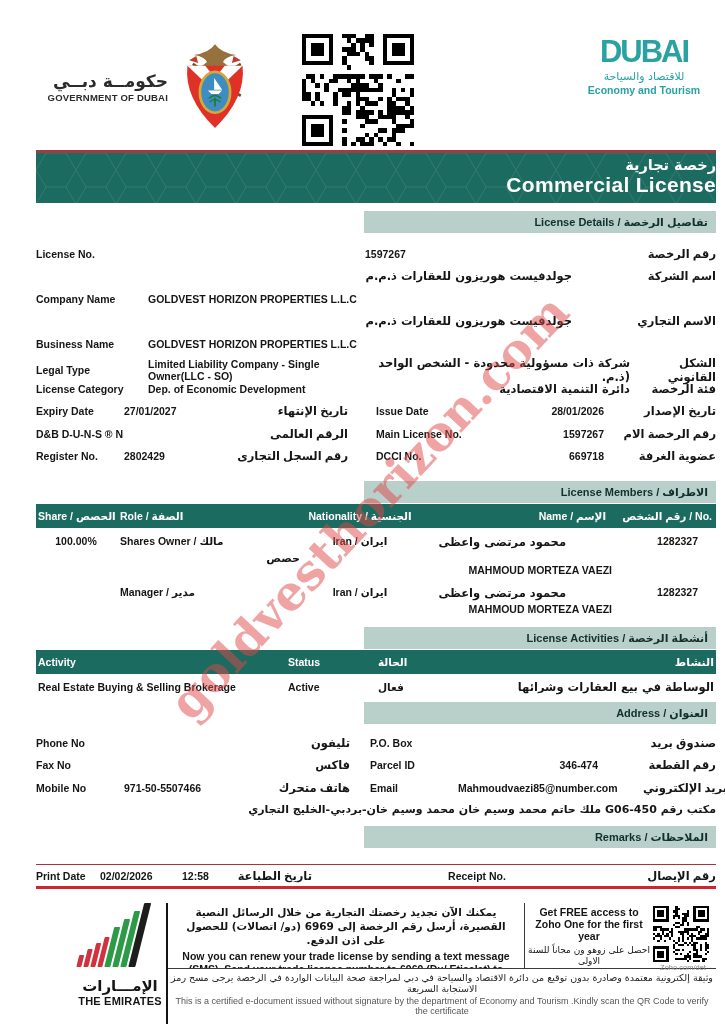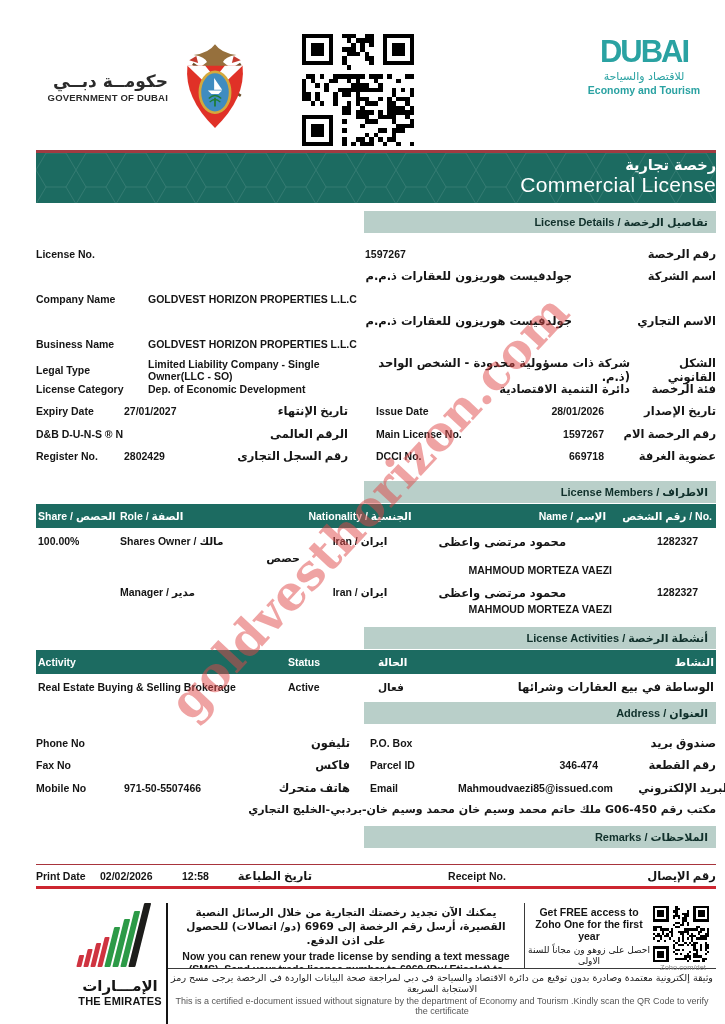--- a/index.html
+++ b/index.html
@@ -22,21 +22,21 @@
   .brand-ar{font-size:11px;margin-top:3px;}
   .brand-en{font-size:10.5px;font-weight:bold;margin-top:1px;}
 
   
   .content{position:absolute;top:150px;left:36px;width:680px;}
 
   .banner{position:relative;height:50px;background:#1c6b61;border-top:3.5px solid #a13b42;
           text-align:right;color:#fff;overflow:hidden;}
   .hexes{position:absolute;inset:0;width:100%;height:100%;}
   .b-ar{position:relative;font-size:14.5px;font-weight:bold;padding-top:4px;}
-  .b-en{position:relative;font-size:21px;font-weight:normal;letter-spacing:.3px;padding-left:20px;}
+  .b-en{position:relative;font-size:21px;font-weight:bold;letter-spacing:.3px;padding-left:20px;}
 
   .strip{margin-top:8px;margin-left:auto;width:352px;height:22px;line-height:22px;
          background:#b9cfc9;text-align:right;padding-right:8px;box-sizing:border-box;
          font-size:11px;font-weight:bold;color:#10302b;}
   .strip.mt14{margin-top:14px;} .strip.mt12{margin-top:12px;} .strip.mt10{margin-top:10px;}
 
   .row{display:grid;align-items:center;height:21.5px;margin-top:1px;font-size:10.5px;font-weight:bold;}
   .row .arl{font-size:11.5px;text-align:right;}
   .r-l{grid-template-columns:112px 1fr;}
   .r-lno{grid-template-columns:112px 1fr 120px;}
@@ -55,21 +55,21 @@
 
   .thead{display:grid;background:#1c6b61;color:#fff;height:24px;align-items:center;
          font-size:10.5px;font-weight:bold;padding:0 2px;margin-top:1px;}
   .mem{grid-template-columns:82px 180px 120px 1fr 100px;}
   .tc{text-align:center;} .tr{text-align:right;}
   .thead.mem .h-name{padding-right:8px;} .thead.mem .h-no{padding-right:2px;}
 
   .mrow{display:grid;grid-template-columns:82px 180px 120px 1fr 100px;padding:0 2px;
         font-size:10.5px;font-weight:bold;align-items:start;}
   .mrow1{margin-top:7px;} .mrow2{margin-top:10px;}
-  .mrow .share{text-align:left;padding-right:6px;}
+  .mrow .share{text-align:center;padding-right:6px;}
   .mrow .role .l2{display:block;margin-top:5px;font-size:11px;}
   .mrow .nat{text-align:center;}
   .mrow .mname{text-align:right;}
   .mrow .nar{display:block;padding-right:48px;font-size:11.5px;}
   .mrow .nen{display:block;padding-right:2px;}
   .mrow1 .nen{margin-top:15px;} .mrow2 .nen{margin-top:3px;}
   .mrow .mno{text-align:right;padding-right:16px;}
 
   .act{grid-template-columns:250px 90px 110px 1fr;}
   .arow{display:grid;grid-template-columns:250px 90px 110px 1fr;padding:0 2px;
@@ -495,21 +495,21 @@
       <span class="arl">فاكس</span>
       <span class="c4">Parcel ID</span>
       <span class="v2">346-474</span>
       <span class="are">رقم القطعة</span>
     </div>
     <div class="arow6">
       <span>Mobile No</span>
       <span>971-50-5507466</span>
       <span class="arl">هاتف متحرك</span>
       <span class="c4">Email</span>
-      <span class="v2">Mahmoudvaezi85@issued.com</span>
+      <span class="v2">Mahmoudvaezi85@number.com</span>
       <span class="are">البريد الإلكتروني</span>
     </div>
     <div class="addr-full ar" dir="rtl">مكتب رقم G06-450 ملك حاتم محمد وسيم خان محمد وسيم خان-بردبي-الخليج التجاري</div>
 
     <div class="strip mt10">Remarks / الملاحظات</div>
 
     <div class="print-bar">
       <span>Print Date</span>
       <span>02/02/2026</span>
       <span>12:58</span>

